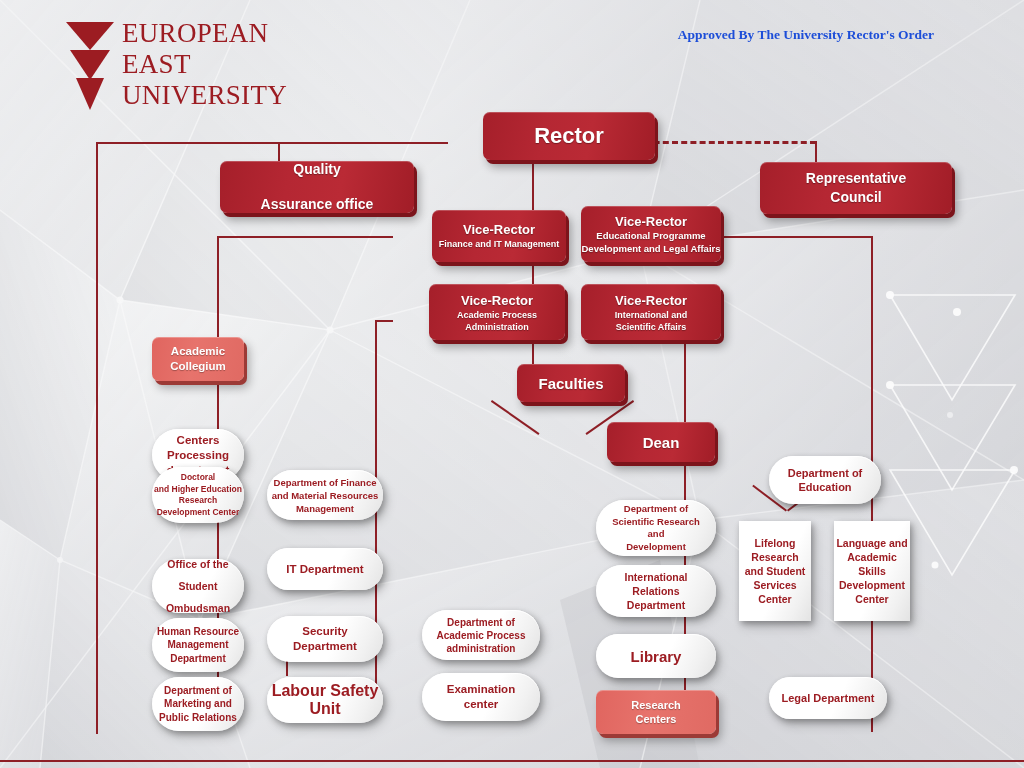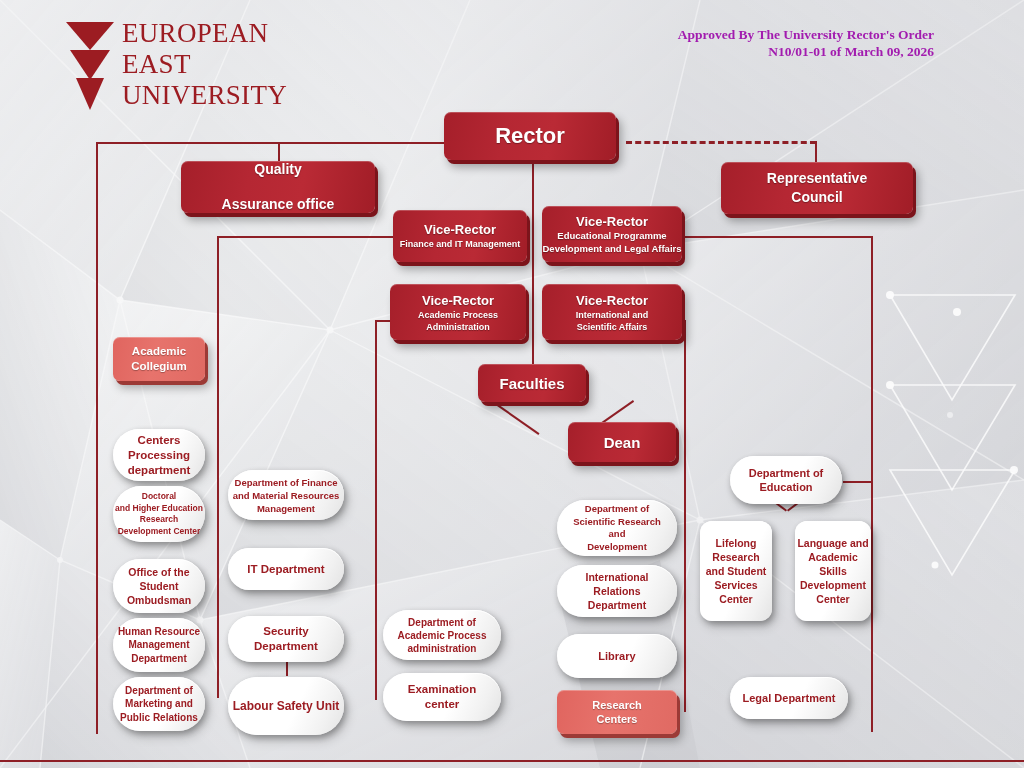--- a/index.html
+++ b/index.html
@@ -21,35 +21,35 @@
 
   
   .logo{position:absolute;left:64px;top:20px;width:260px;height:92px;}
   .logo-tris{position:absolute;left:0;top:0;width:52px;height:92px;}
   .logo-text{position:absolute;left:58px;top:-2px;
     font-family:"Liberation Serif", serif;
     color:#9c1c22;font-size:27px;line-height:31px;letter-spacing:.3px;}
   .logo-text div{white-space:nowrap;}
 
   
-  .approval{position:absolute;right:90px;top:26px;text-align:right;
+  .approval{position:absolute;right:90px;top:26px;
     font-family:"Liberation Serif", serif;font-weight:bold;
-    color:#a21caf;font-size:13.5px;line-height:17px;}
+    color:#1d4ed8;font-size:13.5px;line-height:17px;}
 
   
   .ln{position:absolute;background:#8e1f26;}
   .lnh{height:2px;}
   .lnv{width:2px;}
   .dash{position:absolute;height:0;border-top:3px dashed #8e1f26;}
   .diag{position:absolute;background:#8e1f26;transform-origin:0 0;height:2px;}
 
   
   .node{position:absolute;box-sizing:border-box;display:flex;
     flex-direction:column;align-items:center;justify-content:center;
-    text-align:center;}
+    text-align:center;margin-left:39px;}
   .node .t{display:block;}
 
   
   .red{
     background:linear-gradient(100deg,#a51f2a 0%,#b52733 35%,#ba2a35 62%,#a11d27 100%);
     color:#fff;border-radius:7px;
     box-shadow:
       3px 4px 0 0 #7c141b,
       5px 7px 10px rgba(0,0,0,.33),
       inset 0 1px 0 rgba(255,255,255,.22);
@@ -71,21 +71,21 @@
 
   
   .white{
     background:linear-gradient(115deg,#ffffff 0%,#ffffff 58%,#f1f1f1 82%,#e3e3e3 100%);
     color:#9c1c22;font-weight:bold;border-radius:999px;
     box-shadow:
       2px 3px 6px rgba(0,0,0,.30),
       4px 6px 11px rgba(0,0,0,.16),
       inset 0 1px 0 rgba(255,255,255,.9);
   }
-  .white.rect{border-radius:12px;}
+  .white.rect{border-radius:0;}
 </style>
 </head>
 <body>
 
 <div id="stage">
 
   <div class="bg-base"></div>
 
   <svg class="bg-facets" viewBox="0 0 1024 768" preserveAspectRatio="none">
     <defs>
@@ -161,21 +161,20 @@
     </svg>
     <div class="logo-text">
       <div>EUROPEAN</div>
       <div>EAST</div>
       <div>UNIVERSITY</div>
     </div>
   </div>
 
   <div class="approval">
     <div>Approved By The University Rector's Order</div>
-    <div>N10/01-01 of March 09, 2026</div>
   </div>
 
   <div class="ln lnh" style="left:96px;top:142px;width:352px;"></div>
 
   <div class="ln lnv" style="left:278px;top:142px;height:20px;"></div>
 
   <div class="ln lnv" style="left:96px;top:142px;height:592px;"></div>
 
   <div class="dash" style="left:626px;top:141px;width:190px;"></div>
   <div class="ln lnv" style="left:815px;top:141px;height:22px;"></div>
@@ -256,28 +255,28 @@
     <span class="t">Academic</span>
     <span class="t">Collegium</span>
   </div>
 
   <div class="node white" style="left:113px;top:429px;width:92px;height:52px;font-size:11.5px;line-height:15px;">
     <span class="t">Centers</span>
     <span class="t">Processing</span>
     <span class="t">department</span>
   </div>
 
-  <div class="node white" style="left:113px;top:486px;width:92px;height:56px;font-size:8.5px;line-height:11.5px;">
+  <div class="node white" style="left:113px;top:467px;width:92px;height:56px;font-size:8.5px;line-height:11.5px;">
     <span class="t">Doctoral</span>
     <span class="t">and Higher Education</span>
     <span class="t">Research</span>
     <span class="t">Development Center</span>
   </div>
 
-  <div class="node white" style="left:113px;top:559px;width:92px;height:54px;font-size:10.5px;line-height:14px;">
+  <div class="node white" style="left:113px;top:559px;width:92px;height:54px;font-size:10.5px;line-height:14px;gap:8px;">
     <span class="t">Office of the</span>
     <span class="t">Student</span>
     <span class="t">Ombudsman</span>
   </div>
 
   <div class="node white" style="left:113px;top:618px;width:92px;height:54px;font-size:10px;line-height:13.5px;">
     <span class="t">Human Resource</span>
     <span class="t">Management</span>
     <span class="t">Department</span>
   </div>
@@ -296,21 +295,21 @@
 
   <div class="node white" style="left:228px;top:548px;width:116px;height:42px;font-size:11.5px;">
     <span class="t">IT Department</span>
   </div>
 
   <div class="node white" style="left:228px;top:616px;width:116px;height:46px;font-size:11.5px;line-height:15px;">
     <span class="t">Security</span>
     <span class="t">Department</span>
   </div>
 
-  <div class="node white" style="left:228px;top:677px;width:116px;height:58px;font-size:12px;">
+  <div class="node white" style="left:228px;top:677px;width:116px;height:46px;font-size:16px;">
     <span class="t">Labour Safety Unit</span>
   </div>
 
   <div class="node white" style="left:383px;top:610px;width:118px;height:50px;font-size:10px;line-height:13px;">
     <span class="t">Department of</span>
     <span class="t">Academic Process</span>
     <span class="t">administration</span>
   </div>
 
   <div class="node white" style="left:383px;top:673px;width:118px;height:48px;font-size:11.5px;line-height:15px;">
@@ -324,21 +323,21 @@
     <span class="t">and</span>
     <span class="t">Development</span>
   </div>
 
   <div class="node white" style="left:557px;top:565px;width:120px;height:52px;font-size:10.5px;line-height:14px;">
     <span class="t">International</span>
     <span class="t">Relations</span>
     <span class="t">Department</span>
   </div>
 
-  <div class="node white" style="left:557px;top:634px;width:120px;height:44px;font-size:11px;">
+  <div class="node white" style="left:557px;top:634px;width:120px;height:44px;font-size:15px;">
     <span class="t">Library</span>
   </div>
 
   <div class="node salmon" style="left:557px;top:690px;width:120px;height:44px;font-size:11px;line-height:14px;">
     <span class="t">Research</span>
     <span class="t">Centers</span>
   </div>
 
   <div class="node white" style="left:730px;top:456px;width:112px;height:48px;font-size:11px;line-height:14.5px;">
     <span class="t">Department of</span>

